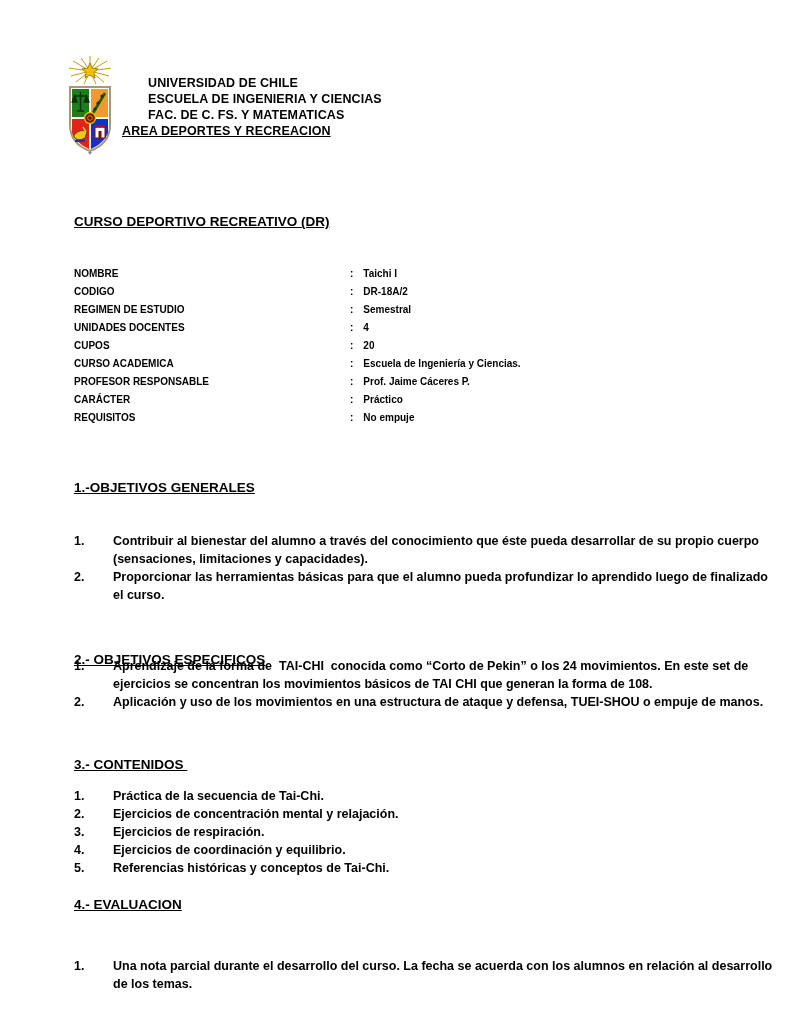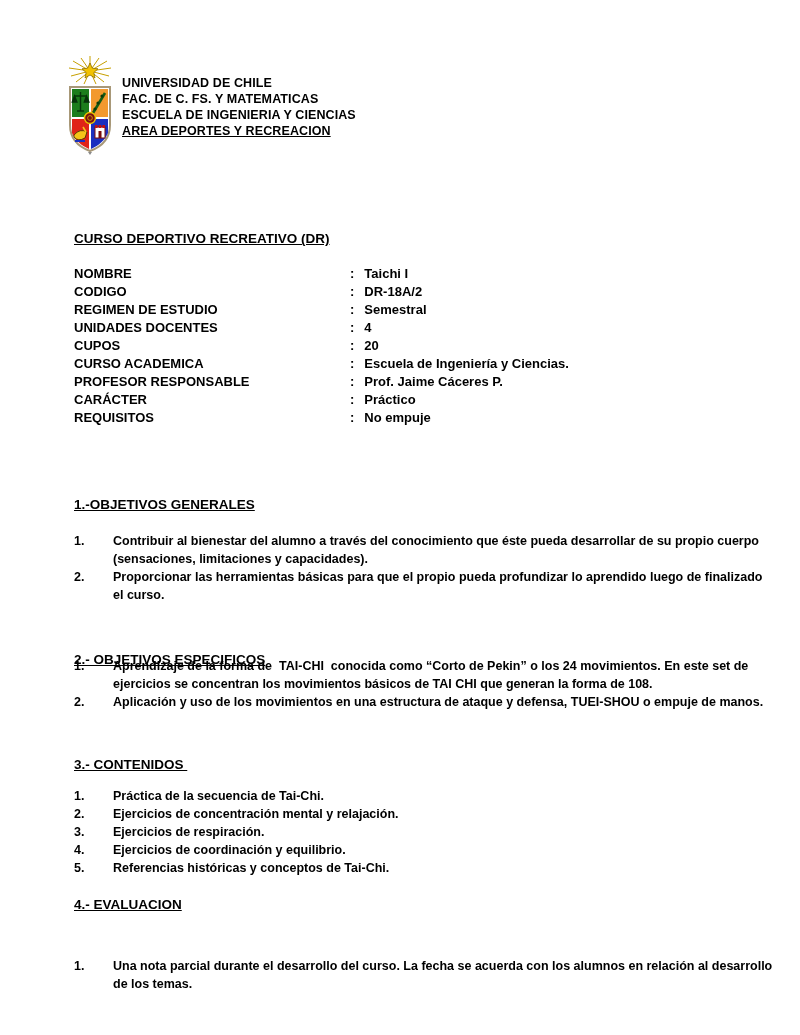--- a/index.html
+++ b/index.html
@@ -14,47 +14,47 @@
   }
   .logo {
     position:absolute; left:62px; top:55px;
     width:56px; height:100px;
   }
   .header-text {
     position:absolute; left:122px; top:75px;
     font-size:12.5px; line-height:16px;
     letter-spacing:0.1px;
   }
-  .header-line { white-space:pre; }
+  .header-line { white-space:pre;margin-left:26px; }
   .area-line { text-decoration:underline; white-space:pre; }
   .doc-title {
-    position:absolute; left:74px; top:231px;
+    position:absolute; left:74px; top:214px;
     font-size:13.5px; text-decoration:underline; white-space:pre;text-align:center;
   }
   .fields {
     position:absolute; left:74px; top:265px;
-    font-size:13px; line-height:18px;
+    font-size:10px; line-height:18px;
   }
   .field-row { display:flex; }
   .field-label { display:inline-block; width:276px; white-space:pre; }
   .field-colon { display:inline-block; }
   .field-value { display:inline-block; margin-left:10px; white-space:pre; }
   .section-heading {
     position:absolute; left:74px;
     font-size:13.5px; text-decoration:underline; white-space:pre;
   }
   .num-list {
     position:absolute; left:74px;
     width:700px;
     font-size:12.5px; line-height:18px;
   }
   .num-item { display:flex; }
   .item-num { flex:none; width:19px; }
   .item-text { flex:1; white-space:pre-wrap; max-width:676px;margin-left:20px; }
-  #s1-heading { top:497px; }
+  #s1-heading { top:480px; }
   #s1-list    { top:532px; }
   #s2-heading { top:652px; }
   #s2-list    { top:657px; }
   #s3-heading { top:757px; }
   #s3-list    { top:787px; }
   #s4-heading { top:897px; }
   #s4-list    { top:957px; }
 </style>
 </head>
 <body>
@@ -119,22 +119,22 @@
       <circle cx="28" cy="63" r="5.5" fill="#7a1010" stroke="#e8c200" stroke-width="1.4"></circle>
       <circle cx="28" cy="63" r="2.4" fill="none" stroke="#e8c200" stroke-width="0.7"></circle>
 
       <path d="M26,97 h4 l-2,3 z" fill="#8a8a8a"></path>
     </g>
   </svg>
 </div>
 
 <div class="header-text">
   <div class="header-line">UNIVERSIDAD DE CHILE</div>
+  <div class="header-line">ESCUELA DE INGENIERIA Y CIENCIAS</div>
   <div class="header-line">FAC. DE C. FS. Y MATEMATICAS</div>
-  <div class="header-line">ESCUELA DE INGENIERIA Y CIENCIAS</div>
   <div class="area-line">AREA DEPORTES Y RECREACION</div>
 </div>
 
 <div class="doc-title">CURSO DEPORTIVO RECREATIVO (DR)</div>
 
 <div class="fields">
   <div class="field-row">
     <span class="field-label">NOMBRE</span>
       <span class="field-colon">:</span>
       <span class="field-value">Taichi I</span>
@@ -182,21 +182,21 @@
 </div>
 
 <div id="s1-heading" class="section-heading">1.-OBJETIVOS GENERALES</div>
 <div id="s1-list" class="num-list">
   <div class="num-item">
     <span class="item-num">1.</span>
     <span class="item-text">Contribuir al bienestar del alumno a través del conocimiento que éste pueda desarrollar de su propio cuerpo (sensaciones, limitaciones y capacidades).</span>
   </div>
   <div class="num-item">
     <span class="item-num">2.</span>
-    <span class="item-text">Proporcionar las herramientas básicas para que el propio pueda profundizar lo aprendido luego de finalizado el curso.</span>
+    <span class="item-text">Proporcionar las herramientas básicas para que el alumno pueda profundizar lo aprendido luego de finalizado el curso.</span>
   </div>
 </div>
 
 <div id="s2-heading" class="section-heading">2.- OBJETIVOS ESPECIFICOS</div>
 <div id="s2-list" class="num-list">
   <div class="num-item">
     <span class="item-num">1.</span>
     <span class="item-text">Aprendizaje de la forma de  TAI-CHI  conocida como “Corto de Pekin” o los 24 movimientos. En este set de ejercicios se concentran los movimientos básicos de TAI CHI que generan la forma de 108.</span>
   </div>
   <div class="num-item">

